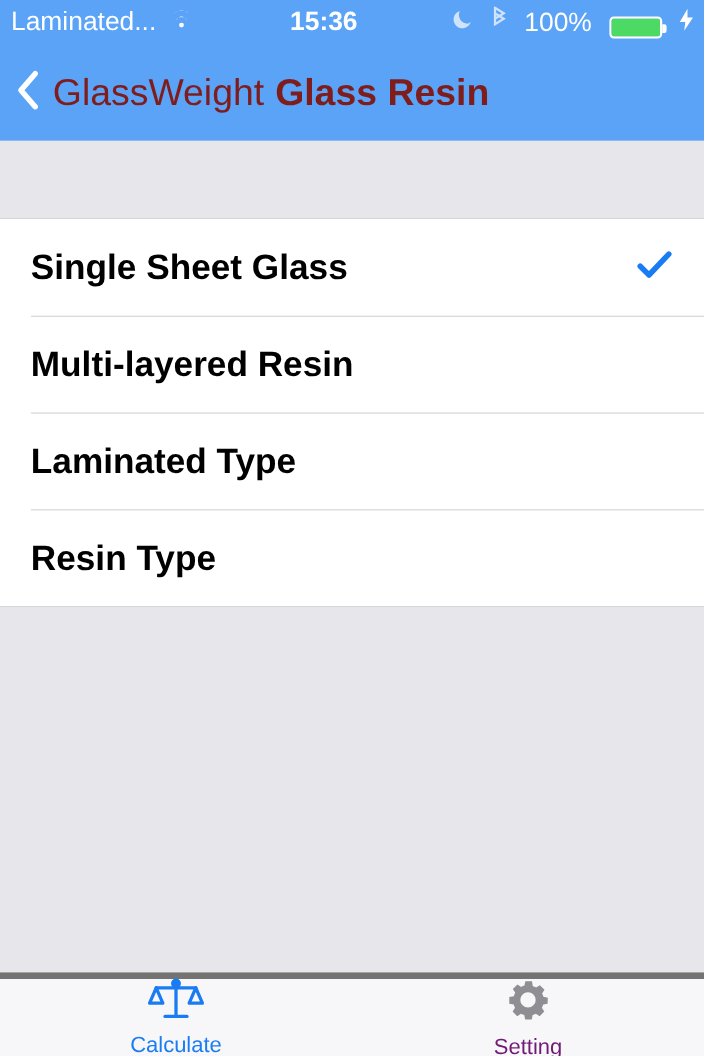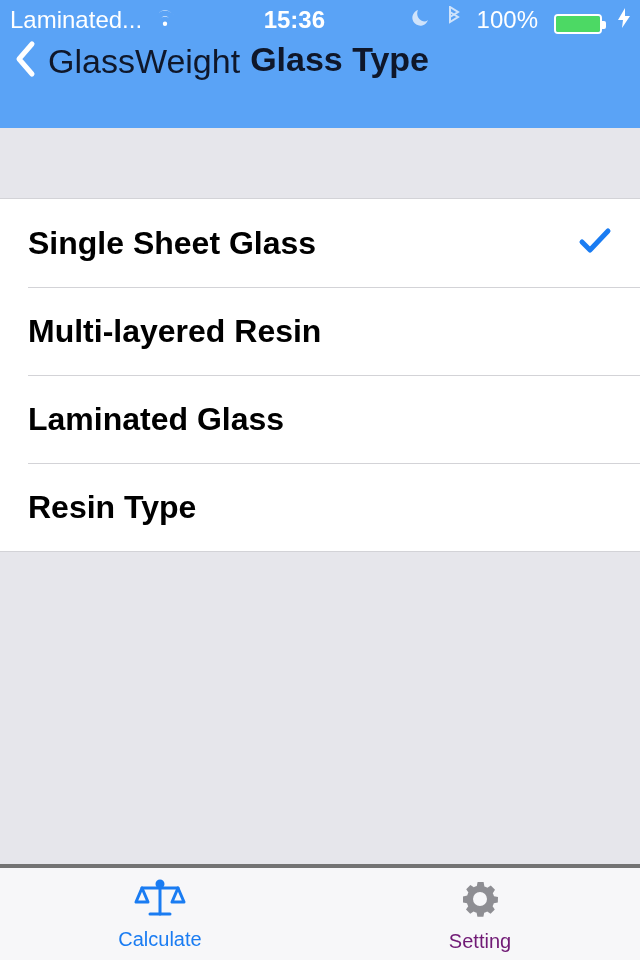--- a/index.html
+++ b/index.html
@@ -4,31 +4,31 @@
   <style>
     * { margin: 0; padding: 0; box-sizing: border-box; }
     html, body { width: 640px; height: 960px; font-family: -apple-system, "Helvetica Neue", Helvetica, Arial, sans-serif; background: #e6e6eb; overflow: hidden; }
     .status-bar { height: 40px; background: #5aa3f6; color: #fff; display: flex; align-items: center; padding: 0 10px; font-size: 24px; }
     .status-left { display: flex; align-items: center; gap: 10px; }
     .status-center { flex: 1; text-align: center; font-weight: 700; }
     .status-right { display: flex; align-items: flex-end; gap: 16px; }
     .battery { width: 48px; height: 20px; border: 2px solid #fff; border-radius: 4px; position: relative; display: flex; align-items: center; }
     .battery::after { content: ""; position: absolute; right: -6px; top: 5px; width: 4px; height: 8px; background: #fff; border-radius: 0 2px 2px 0; }
     .battery-fill { background: #4cd964; height: 100%; width: 100%; border-radius: 2px; }
-    .nav-bar { height: 88px; background: #5aa3f6; color: #0f172a; display: flex; align-items: flex-start; padding: 0 14px; }
+    .nav-bar { height: 88px; background: #5aa3f6; color: #7f1d1d; display: flex; align-items: center; padding: 0 14px; }
     .back { display: flex; align-items: center; gap: 10px; }
     .nav-title { font-size: 34px; font-weight: 400; margin-left: 2px; }
     .nav-page { font-size: 34px; font-weight: 700; margin-left: 10px; }
     .spacer-top { height: 70px; background: #e6e6eb; }
     .list { background: #fff; border-top: 1px solid #d3d3d7; border-bottom: 1px solid #d3d3d7; }
     .list-row { display: flex; align-items: center; height: 88px; padding: 0 28px; position: relative; }
     .list-row + .list-row::before { content: ""; position: absolute; top: 0; left: 28px; right: 0; height: 1px; background: #d3d3d7; }
     .list-label { font-size: 32px; font-weight: 700; color: #000; flex: 1; }
     .check { color: #1a7cf2; }
-    .tab-bar { position: absolute; bottom: 0; left: 0; right: 0; height: 96px; background: #f7f7f9; border-top: 4px solid #737373; display: flex; }
+    .tab-bar { position: absolute; bottom: 0; left: 0; right: 0; height: 76px; background: #f7f7f9; border-top: 6px solid #737373; display: flex; }
     .tab { flex: 1; display: flex; flex-direction: column; align-items: center; justify-content: center; gap: 4px; }
     .tab-label { font-size: 20px; }
     .tab.active .tab-label { color: #1a7cf2; }
     .tab.inactive .tab-label { color: #701a75; }
   </style>
 </head>
 <body>
 
 <div class="status-bar">
   <div class="status-left">
@@ -65,39 +65,39 @@
 
 <div class="nav-bar">
   <div class="back">
     <span>
       <svg width="22" height="38" viewBox="0 0 22 38">
           <path fill="none" stroke="#fff" stroke-width="5" stroke-linecap="round" stroke-linejoin="round" d="M18 4 5 19l13 15"></path>
         </svg>
     </span>
     <span class="nav-title">GlassWeight</span>
   </div>
-  <span class="nav-page">Glass Type</span>
+  <span class="nav-page">Glass Resin</span>
 </div>
 
 <div class="spacer-top"></div>
 
 <div class="list">
   <div class="list-row">
     <span class="list-label">Single Sheet Glass</span>
     <span class="check">
       <svg width="34" height="28" viewBox="0 0 34 28">
           <path fill="none" stroke="#1a7cf2" stroke-width="5" stroke-linecap="round" stroke-linejoin="round" d="M4 15l8 8L30 4"></path>
         </svg>
     </span>
   </div>
   <div class="list-row">
     <span class="list-label">Multi-layered Resin</span>
   </div>
   <div class="list-row">
-    <span class="list-label">Laminated Glass</span>
+    <span class="list-label">Laminated Type</span>
   </div>
   <div class="list-row">
     <span class="list-label">Resin Type</span>
   </div>
 </div>
 
 <div class="tab-bar">
   <div class="tab active">
     <span>
       <svg width="56" height="42" viewBox="0 0 56 42">

